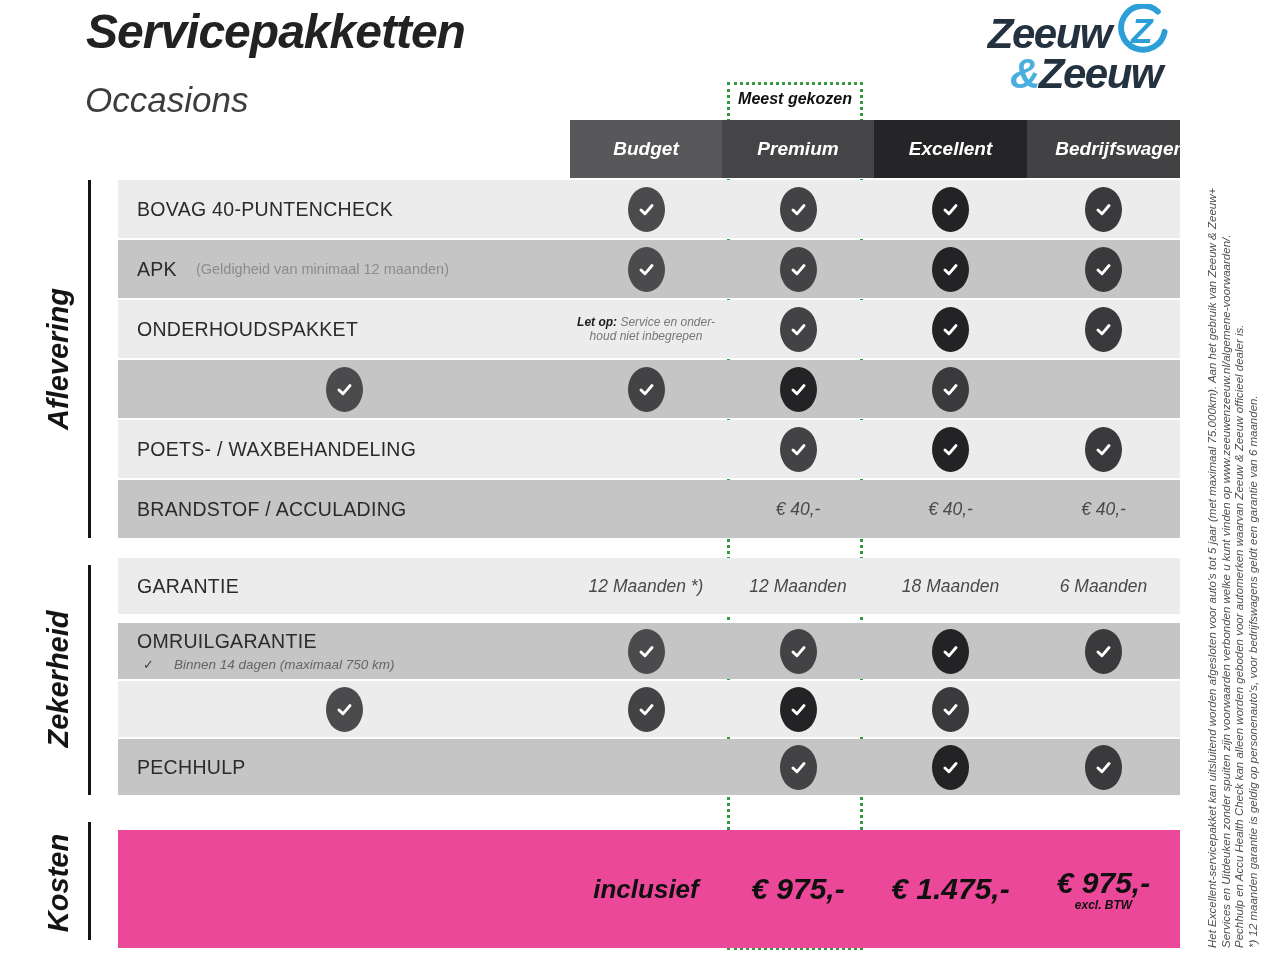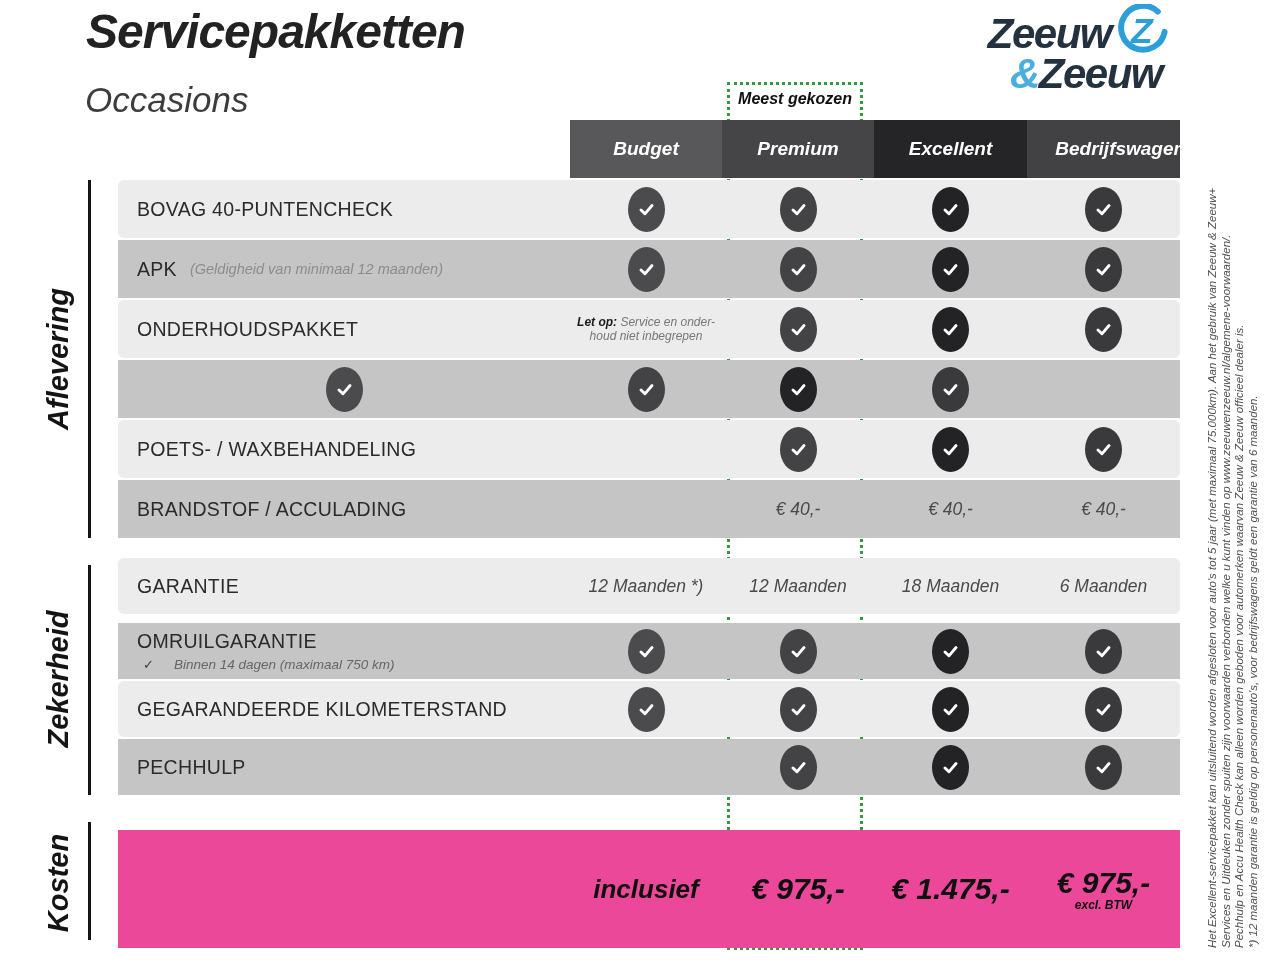--- a/index.html
+++ b/index.html
@@ -20,27 +20,27 @@
   .highlight-box{position:absolute;left:727px;top:82px;width:136px;height:868px;border:3px dotted #339a3d;box-sizing:border-box;pointer-events:none;}
   .badge-label{position:absolute;left:727px;top:90px;width:136px;text-align:center;font-size:16px;font-weight:bold;font-style:italic;color:#101010;}
   
   .trow{position:absolute;left:118px;width:1062px;display:grid;grid-template-columns:452px 152px 152px 153px 153px;align-items:center;}
   .theader{top:120px;height:58px;}
   .hcell{height:100%;display:flex;align-items:center;justify-content:center;color:#fff;font-size:19px;font-weight:bold;font-style:italic;}
   .h-b{background:#58585a;}.h-p{background:#454548;}.h-e{background:#252527;}.h-w{background:#424245;padding-left:44px;}
   
   .r{height:58px;}
   .r2{height:56px;}
-  .light{background:#ececec;border-radius:6px;}
+  .light{background:#ececec;}
   .dark{background:#c5c5c5;}
   .cell{display:flex;align-items:center;justify-content:center;height:100%;}
   .label-cell{justify-content:flex-start;padding-left:19px;box-sizing:border-box;}
   .label-col{flex-direction:column;align-items:flex-start;justify-content:center;}
   .row-label{font-size:19.5px;color:#2b2b2b;letter-spacing:0.3px;}
-  .row-note{font-style:italic;color:#8c8c8c;font-size:14.5px;margin-left:13px;}
+  .row-note{color:#8c8c8c;font-size:14.5px;margin-left:19px;}
   .sub-line{display:flex;gap:20px;margin-top:4px;padding-left:6px;font-size:13.5px;font-style:italic;color:#666;}
   .sub-check{font-style:normal;color:#3c3c3c;font-size:13px;}
   .chk{width:37px;height:45px;border-radius:50%;display:flex;align-items:center;justify-content:center;}
   .c-b{background:#4b4b4d;}.c-p{background:#434345;}.c-e{background:#232325;}.c-w{background:#3a3a3c;}
   .val{font-style:italic;color:#4a4a4a;font-size:17.5px;}
   .note-cell{flex-direction:column;font-size:12px;line-height:14.5px;font-style:italic;color:#777;text-align:center;}
   .note-wrap{max-width:142px;}
   .note-bold{font-style:italic;font-weight:bold;color:#1c1c1c;}
   
   .kosten-row{top:822px;height:118px;background:#ec4899;margin-top:8px;}
@@ -316,23 +316,20 @@
   <div class="cell">
       <span class="chk c-w">
         <svg viewBox="0 0 24 24" width="19" height="19">
           <path d="M5 12.5 L10 17.5 L19 7" fill="none" stroke="#fff" stroke-width="3.6" stroke-linecap="round" stroke-linejoin="round"></path>
         </svg>
       </span>
     </div>
 </div>
 
 <div class="trow r2 light" style="top:681px">
-  <div class="cell label-cell">
-      <span class="row-label">GEGARANDEERDE KILOMETERSTAND</span>
-    </div>
   <div class="cell">
       <span class="chk c-b">
         <svg viewBox="0 0 24 24" width="19" height="19">
           <path d="M5 12.5 L10 17.5 L19 7" fill="none" stroke="#fff" stroke-width="3.6" stroke-linecap="round" stroke-linejoin="round"></path>
         </svg>
       </span>
     </div>
   <div class="cell">
       <span class="chk c-p">
         <svg viewBox="0 0 24 24" width="19" height="19">

